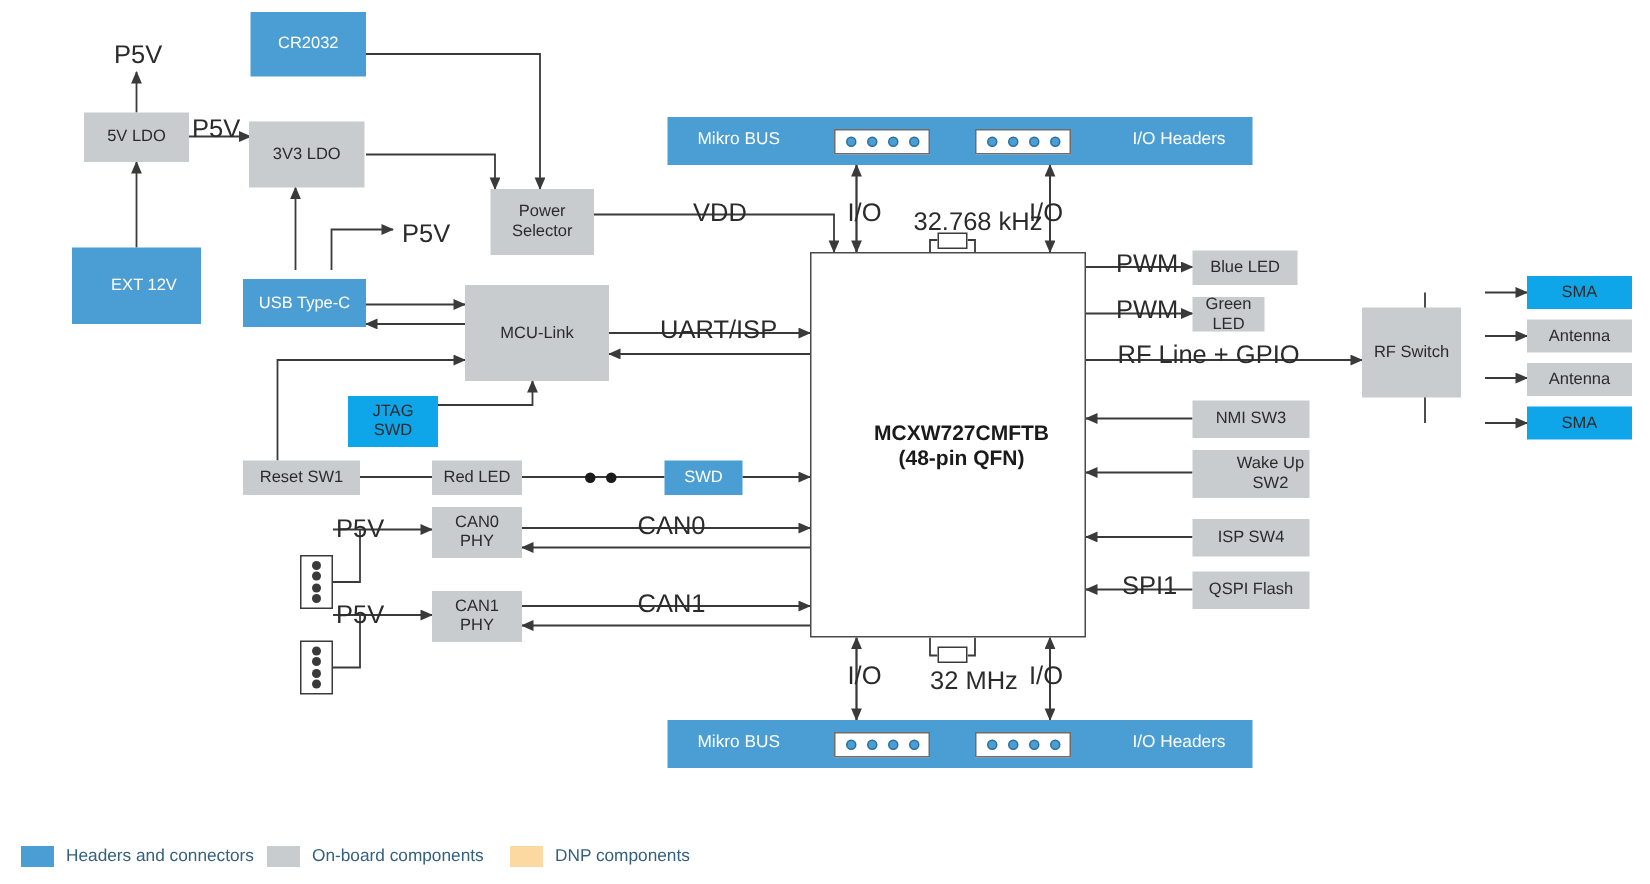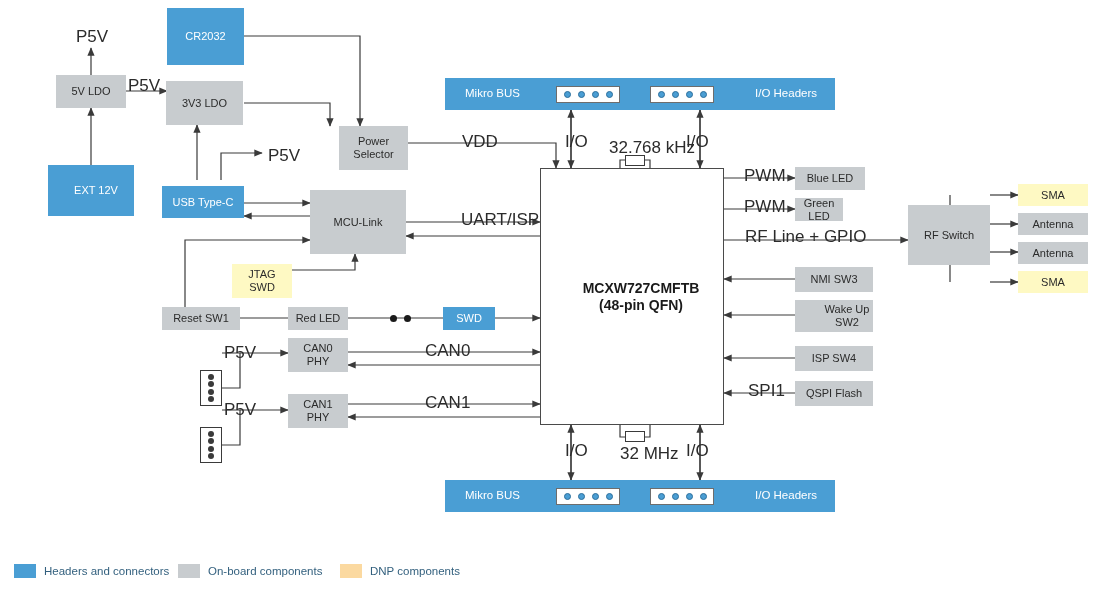--- a/index.html
+++ b/index.html
@@ -31,21 +31,21 @@
   }
   .blue {
     background: #4a9ed4;
     color: #ffffff;
   }
   .gray {
     background: #c8cccf;
     color: #2b2b2b;
   }
   .amber {
-    background: #fef9c3;
+    background: #0ea5e9;
     color: #2b2b2b;
   }
   .mcu {
     background: #ffffff;
     border: 1.6px solid #4a4a4a;
     font-size: 14px;
     font-weight: bold;
     color: #1a1a1a;
   }
   .label {
@@ -211,41 +211,41 @@
 
       <path d="M990,195 L1018,195" marker-end="url(#ah)"></path>
       <path d="M990,224 L1018,224" marker-end="url(#ah)"></path>
       <path d="M990,252 L1018,252" marker-end="url(#ah)"></path>
       <path d="M990,282 L1018,282" marker-end="url(#ah)"></path>
       <path d="M950,212 L950,195"></path>
       <path d="M950,212 L950,282"></path>
     </g>
   </svg>
 
-  <div class="box blue" style="left:167px;top:8px;width:77px;height:57px;">
+  <div class="box blue" style="left:167px;top:8px;width:77px;height:43px;">
       <span>CR2032</span>
     </div>
 
   <div class="box gray" style="left:56px;top:75px;width:70px;height:33px;">
       <span>5V LDO</span>
     </div>
 
   <div class="box gray" style="left:154px;top:81px;width:77px;height:44px;margin-left:12px;">
       <span>3V3 LDO</span>
     </div>
 
   <div class="box blue" style="left:48px;top:165px;width:86px;height:51px;padding-left:12px;">
       <span>EXT 12V</span>
     </div>
 
   <div class="box blue" style="left:162px;top:186px;width:82px;height:32px;">
       <span>USB Type-C</span>
     </div>
 
-  <div class="box gray" style="left:339px;top:126px;width:69px;height:44px;flex-direction:column;">
+  <div class="box gray" style="left:327px;top:126px;width:69px;height:44px;flex-direction:column;">
     <span style="white-space:pre-line;">Power
 Selector</span>
   </div>
 
   <div class="box gray" style="left:310px;top:190px;width:96px;height:64px;">
       <span>MCU-Link</span>
     </div>
 
   <div class="box amber" style="left:232px;top:264px;width:60px;height:34px;">
       <span style="white-space:pre-line;">JTAG
@@ -332,21 +332,21 @@
   <div class="xtal" style="left:625px;top:155px;width:20px;height:11px;"></div>
   <div class="xtal" style="left:625px;top:431px;width:20px;height:11px;"></div>
 
   <div class="box gray" style="left:795px;top:167px;width:70px;height:23px;">
       <span>Blue LED</span>
     </div>
   <div class="box gray" style="left:795px;top:198px;width:48px;height:23px;">
       <span>Green LED</span>
     </div>
 
-  <div class="box gray" style="left:908px;top:205px;width:82px;height:60px;">
+  <div class="box gray" style="left:908px;top:205px;width:66px;height:60px;">
       <span>RF Switch</span>
     </div>
 
   <div class="box amber" style="left:1018px;top:184px;width:70px;height:22px;">
       <span>SMA</span>
     </div>
   <div class="box gray" style="left:1018px;top:213px;width:70px;height:22px;">
       <span>Antenna</span>
     </div>
   <div class="box gray" style="left:1018px;top:242px;width:70px;height:22px;">
@@ -369,21 +369,21 @@
   <div class="box gray" style="left:795px;top:381px;width:78px;height:25px;">
       <span>QSPI Flash</span>
     </div>
 
   <div class="label" style="left:76px;top:27px;">P5V</div>
   <div class="label" style="left:128px;top:76px;">P5V</div>
   <div class="label" style="left:268px;top:146px;">P5V</div>
   <div class="label" style="left:224px;top:343px;">P5V</div>
   <div class="label" style="left:224px;top:400px;">P5V</div>
   <div class="label" style="left:462px;top:132px;">VDD</div>
-  <div class="label" style="left:441px;top:210px;padding-left:20px;">UART/ISP</div>
+  <div class="label" style="left:420px;top:210px;padding-left:20px;">UART/ISP</div>
   <div class="label" style="left:425px;top:341px;">CAN0</div>
   <div class="label" style="left:425px;top:393px;">CAN1</div>
   <div class="label" style="left:565px;top:132px;">I/O</div>
   <div class="label" style="left:686px;top:132px;">I/O</div>
   <div class="label" style="left:565px;top:441px;">I/O</div>
   <div class="label" style="left:686px;top:441px;">I/O</div>
   <div class="label" style="left:609px;top:138px;">32.768 kHz</div>
   <div class="label" style="left:620px;top:444px;">32 MHz</div>
   <div class="label" style="left:744px;top:166px;">PWM</div>
   <div class="label" style="left:744px;top:197px;">PWM</div>

